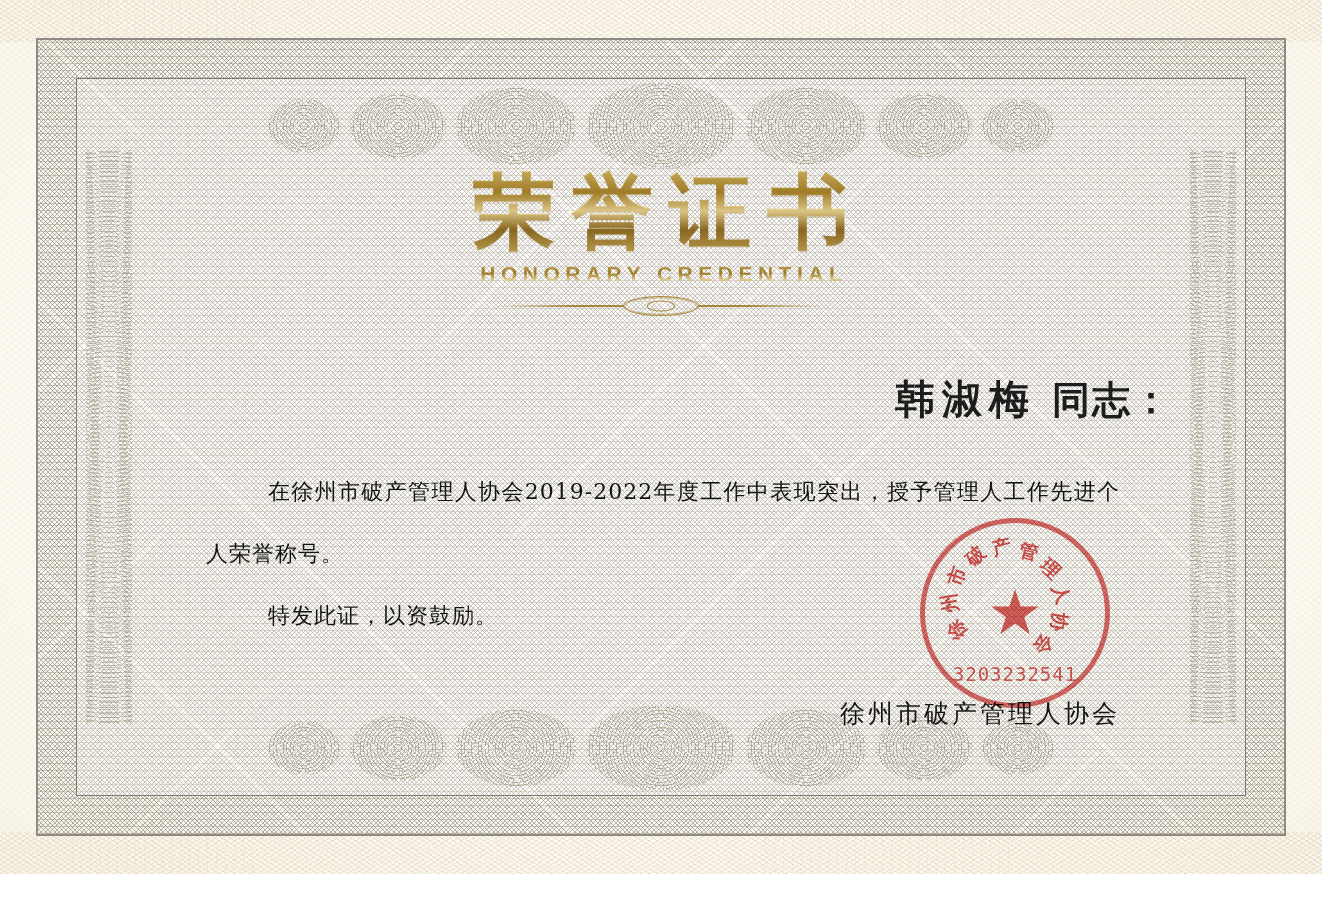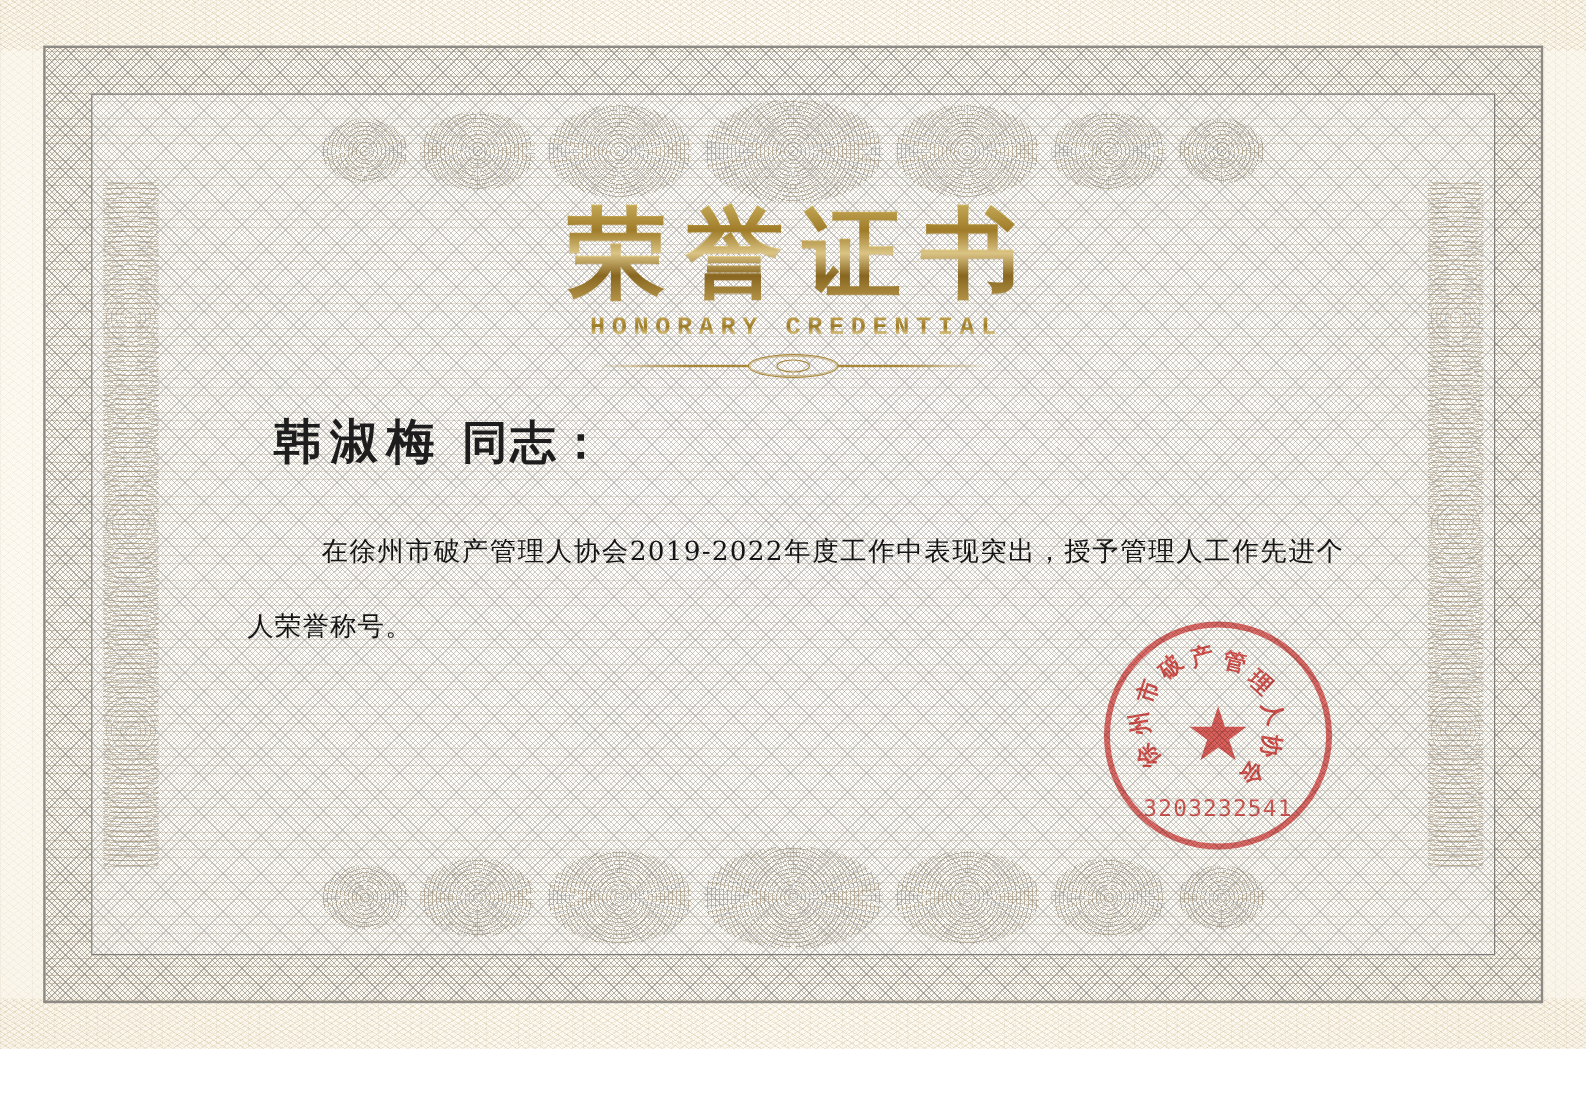--- a/index.html
+++ b/index.html
@@ -153,21 +153,21 @@
     background: linear-gradient(180deg, #d9c06a 0%, #a8842c 28%, #f0dc9c 50%, #8c6a22 72%, #c9aa5a 100%);
     -webkit-background-clip: text;
     background-clip: text;
     color: transparent;
     -webkit-text-fill-color: transparent;
     text-shadow: 0 1px 0 rgba(120,90,30,0.18);
   }
 
   .title-en {
     margin-top: 8px;
-    font-family: Liberation Mono, monospace;
+    font-family: Liberation Sans, sans-serif;
     font-size: 21px;
     font-weight: 600;
     letter-spacing: 5.5px;
     text-indent: 5.5px;
     background: linear-gradient(180deg, #cdae5e 0%, #9b7a26 45%, #e2cc8d 75%, #8a6a20 100%);
     -webkit-background-clip: text;
     background-clip: text;
     color: transparent;
     -webkit-text-fill-color: transparent;
   }
@@ -207,27 +207,28 @@
     left: 50%;
     top: 50%;
     transform: translate(-50%, -50%);
     width: 26px;
     height: 9px;
     border-radius: 50%;
     border: 1.3px solid #a9873a;
   }
 
   .recipient {
-    margin-top: 28px;
+    margin-top: 58px;
     padding-left: 78px;
     font-family: Liberation Serif, serif;
     font-size: 38px;
     font-weight: 700;
     color: #1d1d1d;
     letter-spacing: 2px;
+    text-align: right;
   }
   .recipient .name {
     font-size: 40px;
     letter-spacing: 7px;
     margin-right: 16px;
   }
 
   .body-text {
     margin-top: 34px;
     padding: 0 52px 0 56px;
@@ -351,23 +352,25 @@
         <div class="line right"></div>
       </div>
     </div>
 
     <div class="recipient">
       <span class="name">韩淑梅</span><span>同志：</span>
     </div>
 
     <div class="body-text">
       <p>在徐州市破产管理人协会2019-2022年度工作中表现突出，授予管理人工作先进个人荣誉称号。</p>
+      <p>特发此证，以资鼓励。</p>
     </div>
 
     <div class="signature">
+      <div>徐州市破产管理人协会</div>
     </div>
 
     <div class="seal">
       <div class="arc-text" id="seal-arc">
           <span style="transform: translate(-62.5847px, 31.865px) rotate(-128deg);">徐</span>
           <span style="transform: translate(-76.0565px, 1.28826px) rotate(-99.5556deg);">州</span>
           <span style="transform: translate(-73.3381px, -32.0139px) rotate(-71.1111deg);">市</span>
           <span style="transform: translate(-55.0858px, -60.001px) rotate(-42.6667deg);">破</span>
           <span style="transform: translate(-25.7065px, -75.9158px) rotate(-14.2222deg);">产</span>
           <span style="transform: translate(7.70647px, -75.9158px) rotate(14.2222deg);">管</span>

